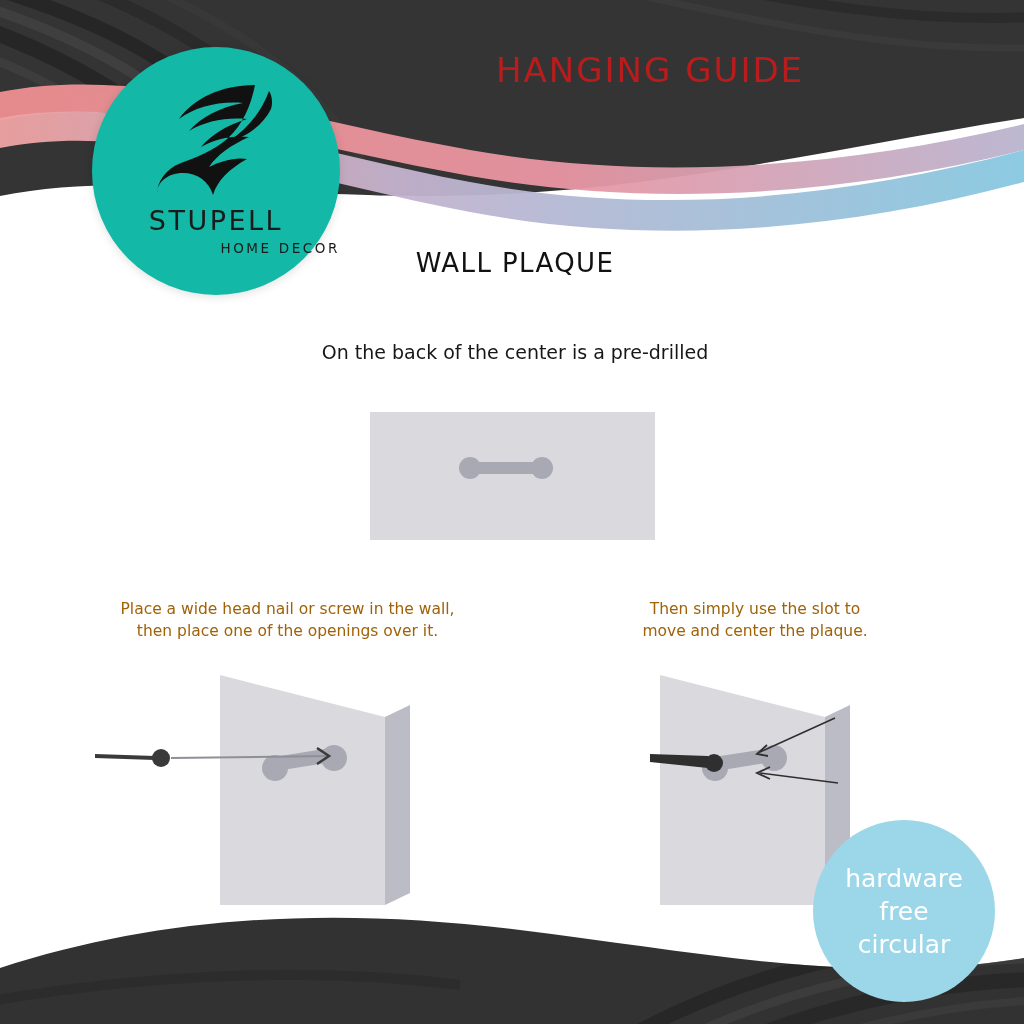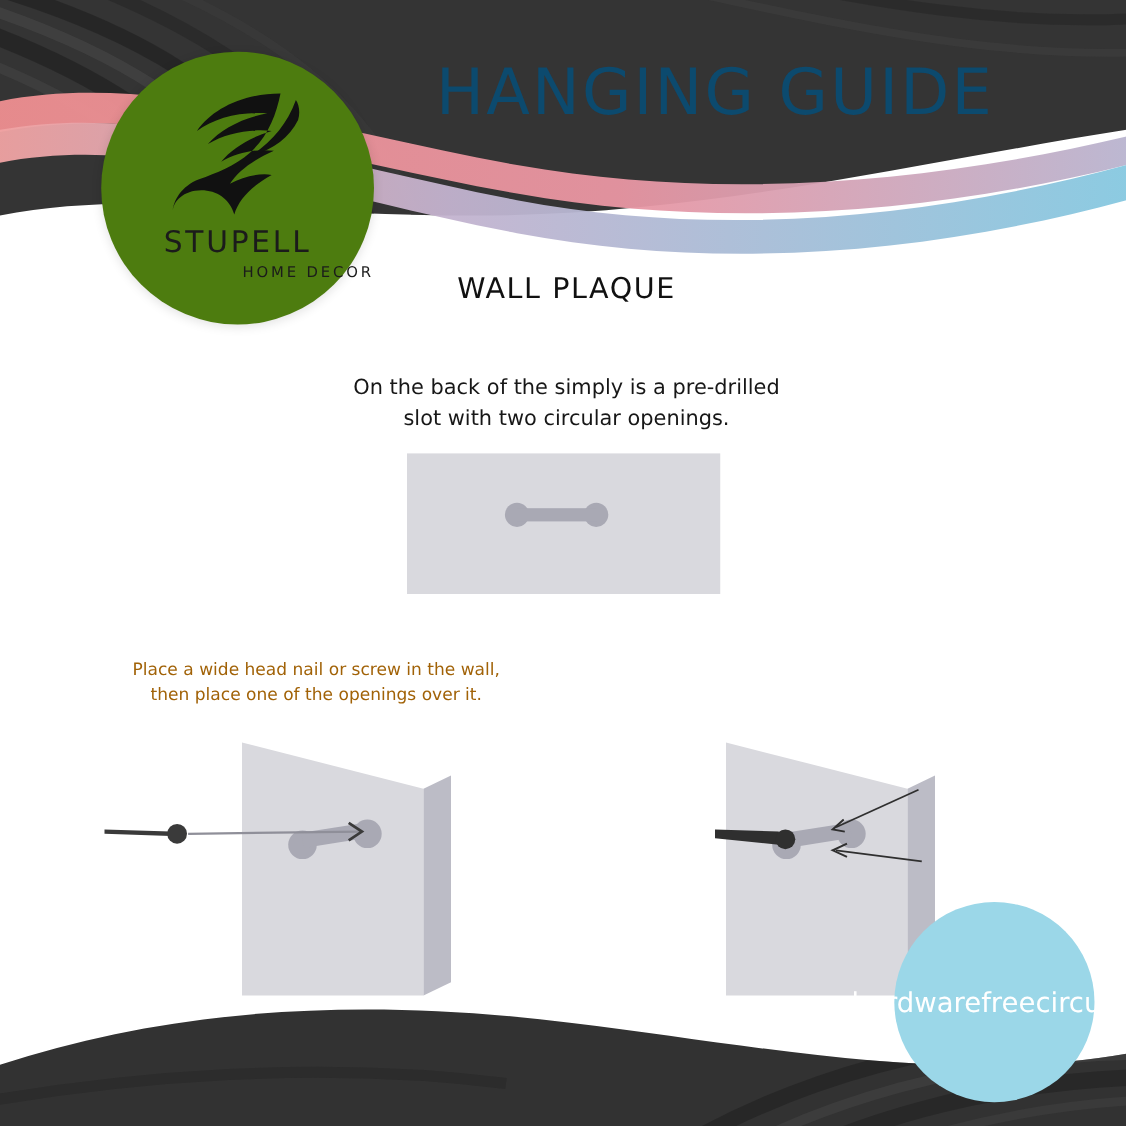--- a/index.html
+++ b/index.html
@@ -26,36 +26,36 @@
     height: 1024px;
   }
 
   
   #header-title {
     position: absolute;
     left: 330px;
     top: 50px;
     width: 640px;
     text-align: center;
-    color: #0c4a6e;
-    font-size: 58px;
+    color: #b91c1c;
+    font-size: 34px;
     letter-spacing: 2px;
     font-weight: normal;
     font-family: "DejaVu Sans", sans-serif;
   }
 
   
   #logo-badge {
     position: absolute;
     left: 92px;
     top: 47px;
     width: 248px;
     height: 248px;
     border-radius: 50%;
-    background: #4d7c0f;
+    background: #14b8a6;
     box-shadow: 0 2px 10px rgba(0,0,0,0.12);
   }
   #logo-mark {
     position: absolute;
     left: 50%;
     top: 30px;
     transform: translateX(-50%);
   }
   #logo-name {
     position: absolute;
@@ -124,21 +124,21 @@
   
   #hardware-badge {
     position: absolute;
     left: 813px;
     top: 820px;
     width: 182px;
     height: 182px;
     border-radius: 50%;
     background: #9bd7e8;
     display: flex;
-    flex-direction: row;
+    flex-direction: column;
     align-items: center;
     justify-content: center;
   }
   #hardware-badge span {
     display: block;
     color: #ffffff;
     font-size: 25px;
     line-height: 33px;
     text-align: center;
     font-family: "DejaVu Sans", sans-serif;
@@ -208,37 +208,40 @@
         <path d="M118,14 C110,36 96,52 78,64 C96,60 112,48 120,32 C122,26 121,18 118,14 Z"></path>
       </g>
     </svg>
     <div id="logo-name">STUPELL</div>
     <div id="logo-sub">HOME DECOR</div>
   </div>
 
   <div id="product-type">WALL PLAQUE</div>
 
   <div id="intro-text">
-    <div>On the back of the simply is a pre-drilled</div>
-    <div>slot with two circular openings.</div>
+    <div>On the back of the center is a pre-drilled</div>
   </div>
 
   <svg class="diagram" id="diagram-back" width="285" height="128" viewBox="0 0 285 128" xmlns="http://www.w3.org/2000/svg">
     <rect x="0" y="0" width="285" height="128" fill="#d9d9de"></rect>
     <g fill="#a9a9b4">
       <circle cx="100" cy="56" r="11"></circle>
       <circle cx="172" cy="56" r="11"></circle>
       <rect x="100" y="50" width="72" height="12"></rect>
     </g>
   </svg>
 
   <div class="step-caption" id="step1-caption">
     <div>Place a wide head nail or screw in the wall,</div>
     <div>then place one of the openings over it.</div>
   </div>
+  <div class="step-caption" id="step2-caption">
+    <div>Then simply use the slot to</div>
+    <div>move and center the plaque.</div>
+  </div>
 
   <svg class="diagram" id="diagram-step1" width="345" height="270" viewBox="0 0 345 270" xmlns="http://www.w3.org/2000/svg">
 
     <polygon points="135,20 300,62 300,250 135,250" fill="#d9d9de"></polygon>
     <polygon points="300,62 325,50 325,238 300,250" fill="#bcbcc6"></polygon>
 
     <g fill="#a9a9b4">
       <circle cx="190" cy="113" r="13"></circle>
       <circle cx="249" cy="103" r="13"></circle>
       <rect x="190" y="102" width="59" height="14" transform="rotate(-9 190 109)"></rect>

